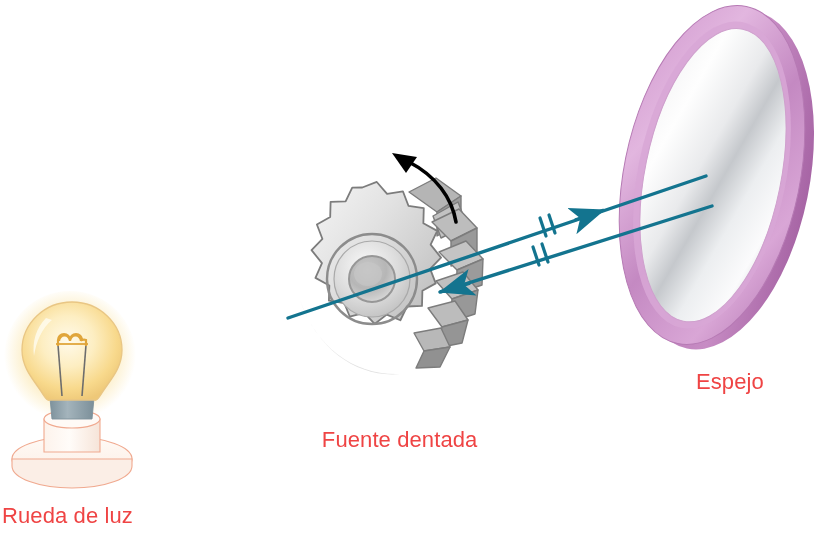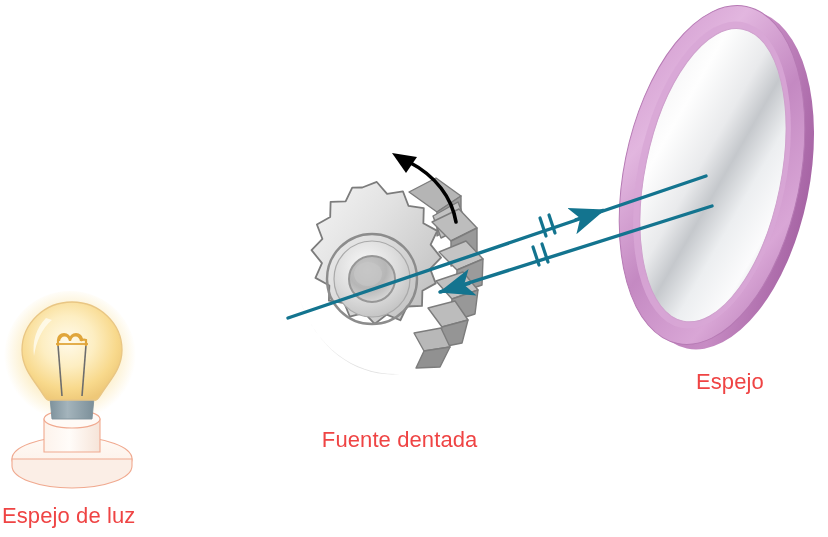--- a/index.html
+++ b/index.html
@@ -224,21 +224,21 @@
         <line x1="542" y1="244" x2="548" y2="262"></line>
       </g>
     </g>
 
     <g>
       <path d="M456,222 C452,198 436,176 409,162" fill="none" stroke="#000000" stroke-width="3.6" stroke-linecap="round"></path>
       <path d="M392,153 L417,157 L406,173 Z" fill="#000000"></path>
     </g>
   </svg>
 
-  <div class="fig-label" id="label-source">Espejo de luz</div>
+  <div class="fig-label" id="label-source">Rueda de luz</div>
 
   <div class="fig-label" id="label-gear">
     <span>Fuente dentada</span><br>
   </div>
 
   <div class="fig-label" id="label-mirror">Espejo</div>
 
 </div>
 
 </body></html>

